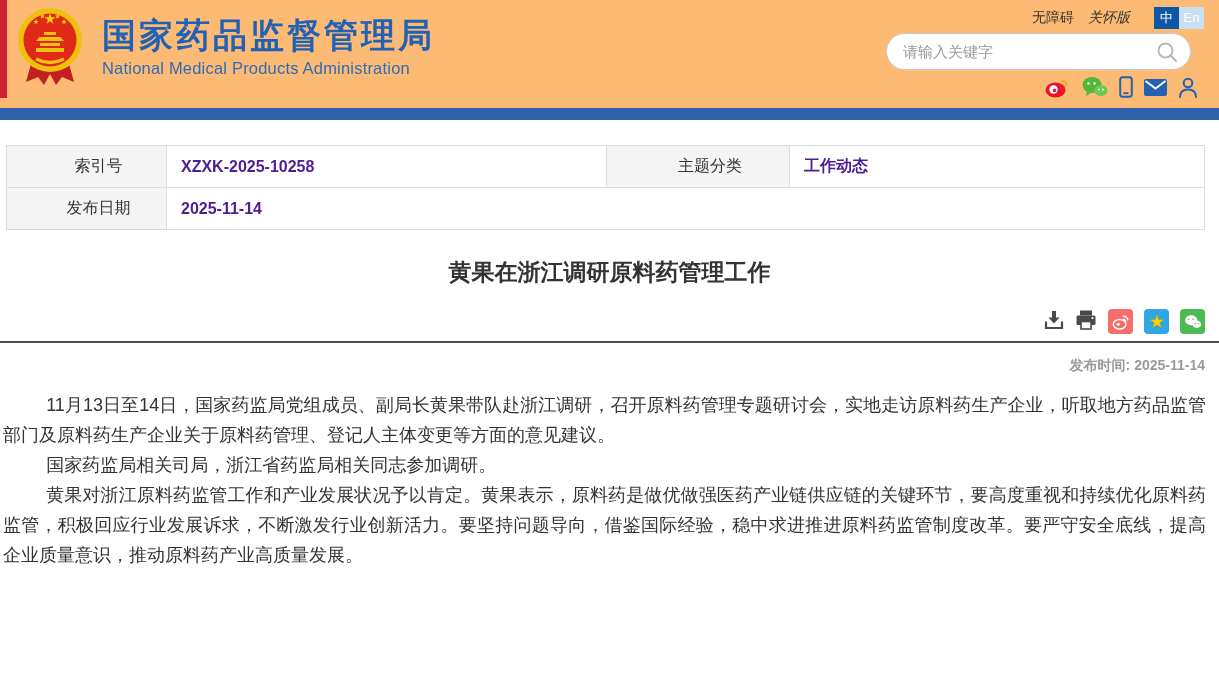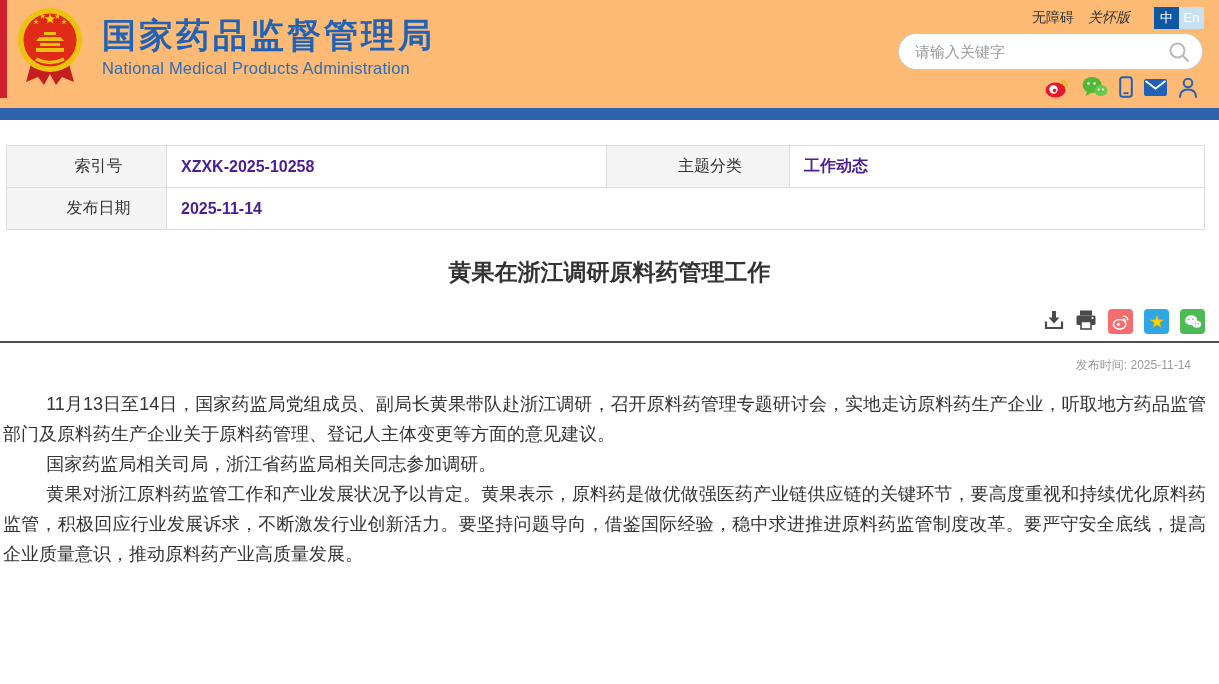--- a/index.html
+++ b/index.html
@@ -19,21 +19,21 @@
   .top-links { position: absolute; top: 7px; right: 15px; display: flex;
     align-items: center; font-size: 14px; color: #333; }
   .top-links a { color: #333; text-decoration: none; cursor: pointer; }
   .top-links a + a { margin-left: 14px; font-style: italic; }
   .lang-group { display: flex; margin-left: 24px; }
   .lang-btn { width: 25px; height: 22px; text-align: center; line-height: 22px;
     font-size: 13px; color: #fff; cursor: pointer; }
   .lang-cn { background: #0e57a5; }
   .lang-en { background: #c9e0f3; }
 
-  .search-box { position: absolute; top: 33px; right: 16px; width: 305px; height: 37px;
+  .search-box { position: absolute; top: 33px; right: 28px; width: 305px; height: 37px;
     border: 1px solid #c9c9c9; border-radius: 19px; display: flex; align-items: center;
     padding: 0 12px 0 16px; background: #fff; }
   .search-box input { flex: 1; border: none; outline: none; font-size: 15px; color: #333;
     background: transparent; font-family: inherit; }
   .search-box input::placeholder { color: #999; }
   .search-icon { width: 22px; height: 22px; cursor: pointer; flex: none; }
 
   .social-row { position: absolute; top: 76px; right: 21px; display: flex;
     align-items: center; gap: 11px; }
   .social-row .sicon { display: block; cursor: pointer; }
@@ -54,22 +54,22 @@
   .tools-row { margin-top: 21px; display: flex; justify-content: flex-end;
     align-items: center; gap: 11px; padding: 0 14px 7px 0;
     border-bottom: 2px solid #4d4d4d; }
   .tool-icon { display: block; cursor: pointer; }
   .share-sq { width: 25px; height: 25px; border-radius: 4px; display: flex;
     align-items: center; justify-content: center; cursor: pointer; }
   .share-weibo { background: #f76c6c; }
   .share-qzone { background: var(--qzone-blue, #2fa7e4); }
   .share-wechat { background: var(--wechat-green, #4dbb53); }
 
-  .publish-time { margin-top: 14px; text-align: right; padding-right: 28px;
-    font-size: 12px; color: #999; }
+  .publish-time { margin-top: 14px; text-align: right; padding-right: 14px;
+    font-size: 14px; color: #999; font-weight: bold; }
 
   .article-body { margin-top: 15px; padding: 0 13px 0 3px; font-size: 18px;
     line-height: 30px; color: #333; }
   .article-body p { text-indent: 2.4em; text-align: justify; margin: 0; }
 </style>
 </head>
 <body>
 
 <svg width="0" height="0" style="position:absolute">
   <symbol id="star5" viewBox="-6.2 -6.2 12.4 12.4">

